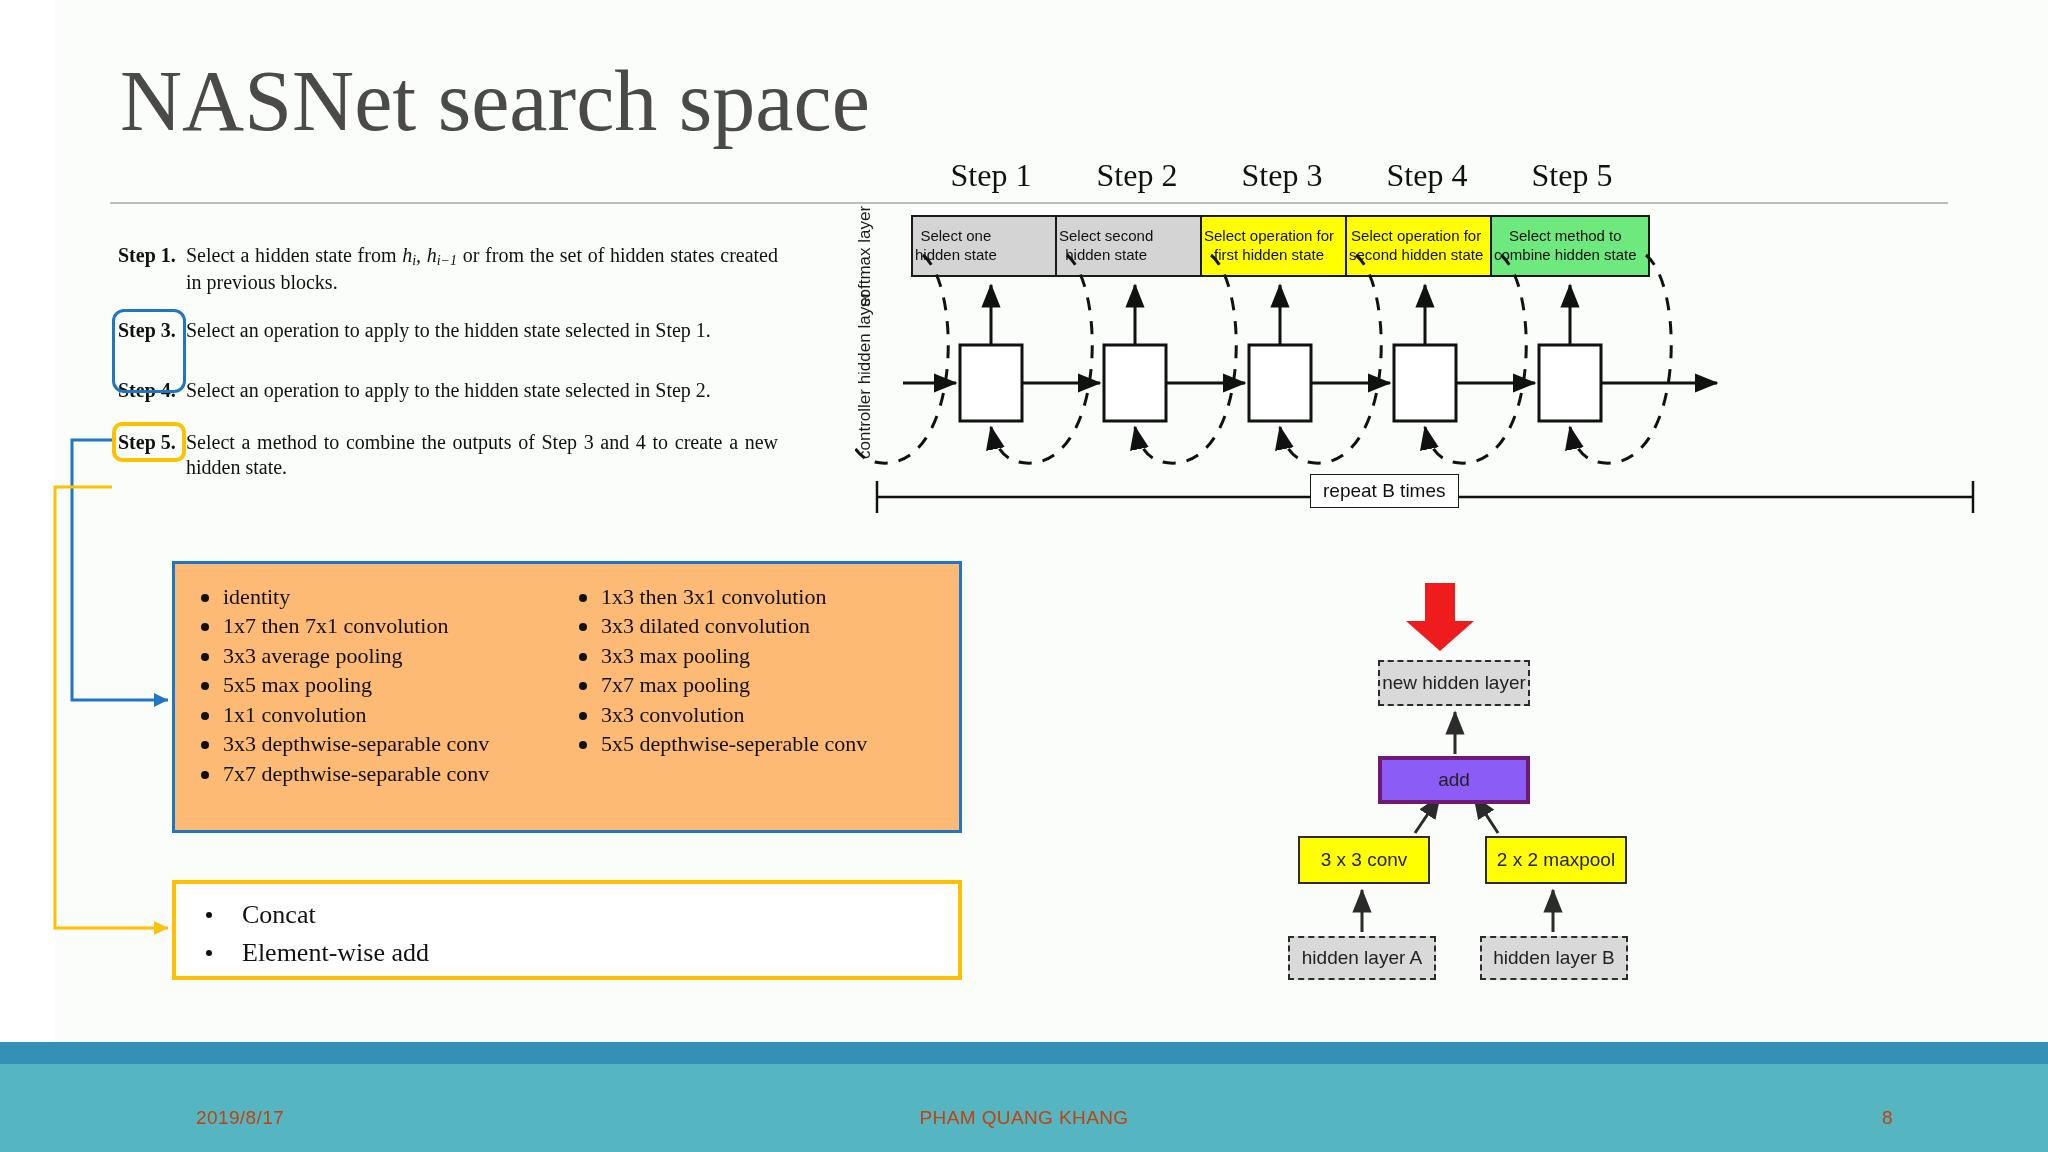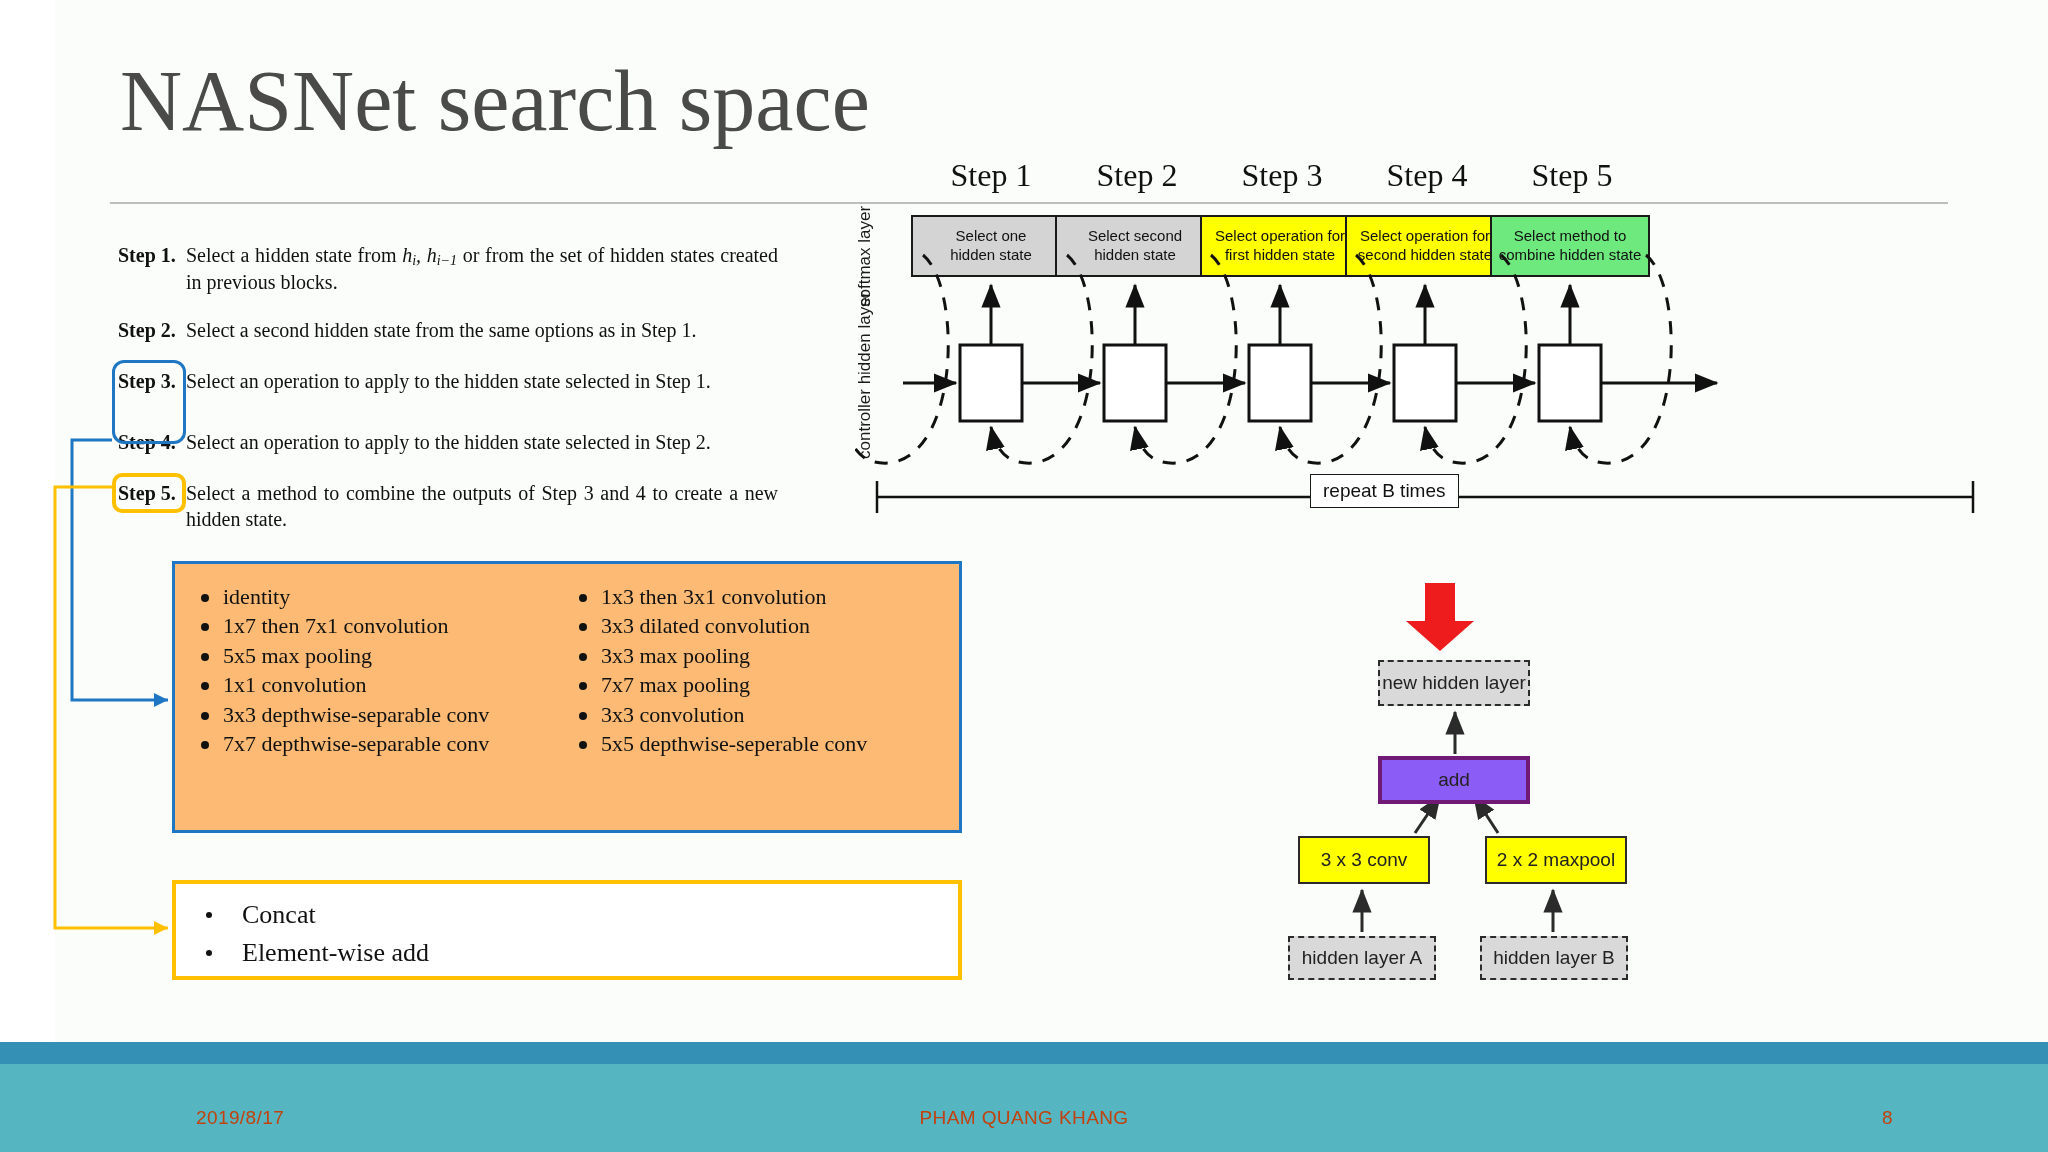--- a/index.html
+++ b/index.html
@@ -88,21 +88,21 @@
     position:absolute;font-size:17px;color:#1a1a1a;
     writing-mode:vertical-rl;transform:rotate(180deg);
     text-align:center;line-height:1.15;white-space:nowrap;
   }
   .step-head{
     position:absolute;font-family:"Liberation Serif", serif;
     font-size:32px;color:#111;text-align:center;white-space:nowrap;
   }
   .sm-box{
     position:absolute;box-sizing:border-box;border:2.5px solid #1a1a1a;
-    display:flex;align-items:center;justify-content:center;text-align:center;
+    display:flex;align-items:center;justify-content:flex-start;text-align:center;
     font-size:15px;line-height:1.25;color:#111;padding:2px;
   }
   .sm-grey{background:#d4d4d4;}
   .sm-yellow{background:#ffff00;}
   .sm-green{background:#6ee97e;}
 
   .repeat-lbl{
     position:absolute;box-sizing:border-box;border:1.5px solid #1a1a1a;background:#fff;
     font-size:19px;color:#111;padding:5px 12px;white-space:nowrap;
   }
@@ -148,24 +148,20 @@
 
   <div class="steps">
 
     <div class="step-row" id="step1">
       <div class="step-lbl">Step 1.</div>
       <div class="step-txt">
         <span>Select a hidden state from </span><span class="ital"><span>h</span><span class="sub">i</span><span>, h</span><span class="sub">i−1</span></span><span> or from the set of hidden states created in previous blocks.</span>
       </div>
     </div>
 
-    <div class="step-row" id="step2">
-      <div class="step-lbl">Step 2.</div>
-      <div class="step-txt">Select a second hidden state from the same options as in Step 1.</div>
-    </div>
 
     <div class="step-row" id="step3">
       <div class="step-lbl" style="position:relative;">
         <span class="hl-blue"></span>
         <span style="position:relative;">Step 3.</span>
       </div>
       <div class="step-txt">Select an operation to apply to the hidden state selected in Step 1.</div>
     </div>
 
     <div class="step-row" id="step4">
@@ -181,20 +177,21 @@
       <div class="step-txt">Select a method to combine the outputs of Step 3 and 4 to create a new hidden state.</div>
     </div>
   </div>
 
   <div class="ops-box">
     <div class="ops-cols">
       <div class="ops-col">
         <ul>
           <li>identity</li>
           <li>1x7 then 7x1 convolution</li>
+          <li>3x3 average pooling</li>
           <li>5x5 max pooling</li>
           <li>1x1 convolution</li>
           <li>3x3 depthwise-separable conv</li>
           <li>7x7 depthwise-separable conv</li>
         </ul>
       </div>
       <div class="ops-col">
         <ul>
           <li>1x3 then 3x1 convolution</li>
           <li>3x3 dilated convolution</li>

